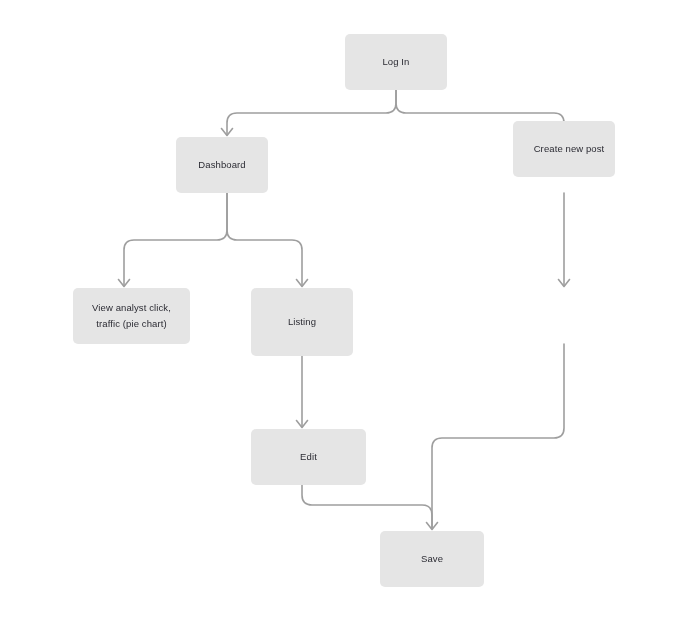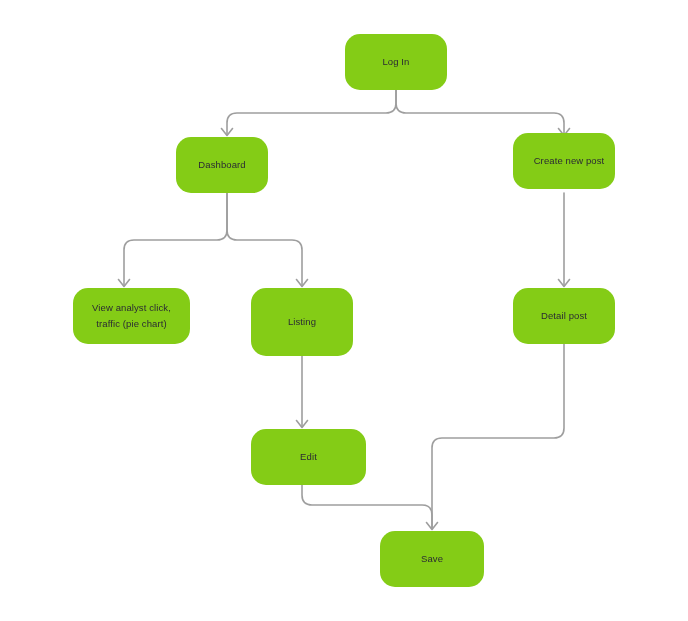--- a/index.html
+++ b/index.html
@@ -22,22 +22,22 @@
     position: absolute;
     left: 0;
     top: 0;
     width: 688px;
     height: 621px;
     pointer-events: none;
   }
   .node {
     position: absolute;
     box-sizing: border-box;
-    background: #84cc16;
-    border-radius: 15px;
+    background: #e5e5e5;
+    border-radius: 5px;
     display: flex;
     align-items: center;
     justify-content: center;
     text-align: center;
     color: #2b2b33;
     font-size: 9.5px;
     line-height: 1.65;
     letter-spacing: 0.1px;
     padding: 2px 6px;
     cursor: pointer;
@@ -83,36 +83,33 @@
   </svg>
 
   <div class="node" style="left:345px;top:34px;width:102px;height:56px;">
     <span class="label">Log In</span>
   </div>
 
   <div class="node" style="left:176px;top:137px;width:92px;height:56px;">
     <span class="label">Dashboard</span>
   </div>
 
-  <div class="node" style="left:513px;top:133px;width:102px;height:56px;padding-left:16px;">
+  <div class="node" style="left:513px;top:121px;width:102px;height:56px;padding-left:16px;">
     <span class="label">Create new post</span>
   </div>
 
   <div class="node" style="left:73px;top:288px;width:117px;height:56px;">
     <span class="label">View analyst click,
 traffic (pie chart)</span>
   </div>
 
   <div class="node" style="left:251px;top:288px;width:102px;height:68px;">
     <span class="label">Listing</span>
   </div>
 
-  <div class="node" style="left:513px;top:288px;width:102px;height:56px;">
-    <span class="label">Detail post</span>
-  </div>
 
   <div class="node" style="left:251px;top:429px;width:115px;height:56px;">
     <span class="label">Edit</span>
   </div>
 
   <div class="node" style="left:380px;top:531px;width:104px;height:56px;">
     <span class="label">Save</span>
   </div>
 
 </div>

